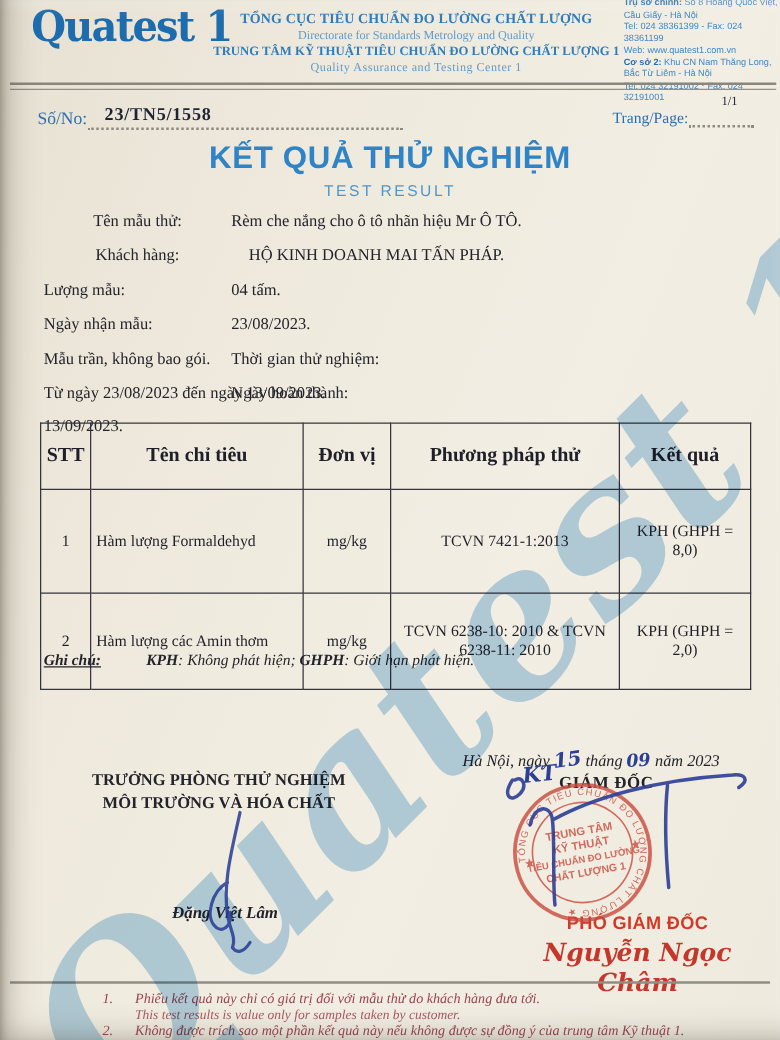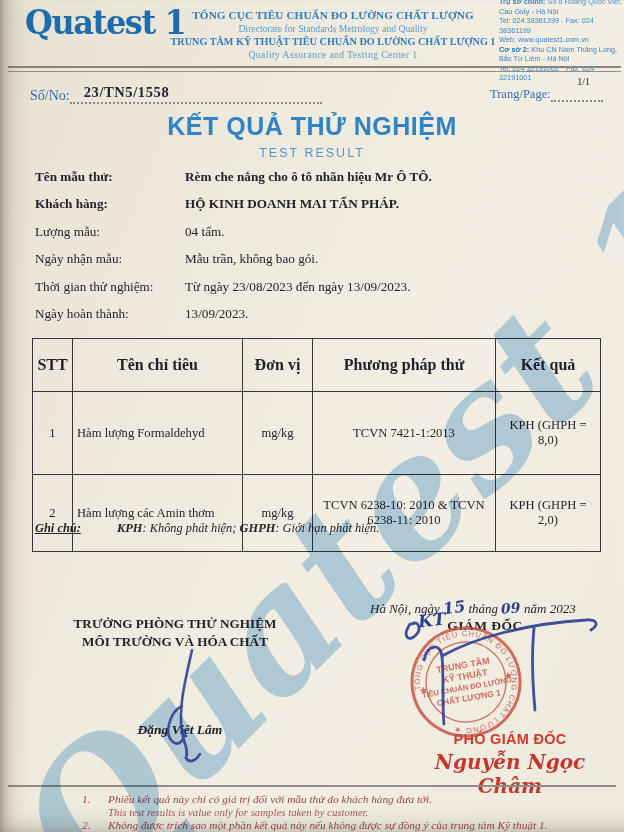--- a/index.html
+++ b/index.html
@@ -37,21 +37,21 @@
 
   
   .title{left:0;right:0;top:112px;text-align:center;font-family:"Liberation Sans","DejaVu Sans",sans-serif;
     font-weight:bold;font-size:25px;color:#2e84c6;letter-spacing:.5px;}
   .subtitle{left:0;right:0;top:146px;text-align:center;font-family:"Liberation Sans","DejaVu Sans",sans-serif;
     font-size:12.5px;color:#4e97cd;letter-spacing:2px;}
 
   
   .info{left:35px;top:163px;display:grid;grid-template-columns:150px auto;}
   .info div{height:27.4px;line-height:27.4px;font-size:13.2px;white-space:nowrap;}
-  .info .b{font-weight:bold;}
+  .info .b{font-weight:normal;text-align:center;}
 
   
   table.results{position:absolute;left:32px;top:338px;width:568px;border-collapse:collapse;
     font-size:12.6px;color:#1f1f29;table-layout:fixed;}
   table.results th,table.results td{border:1.4px solid #35353d;padding:0 4px;}
   table.results th{height:52px;font-weight:bold;font-size:16px;}
   table.results tr.r1 td{height:82px;}
   table.results tr.r2 td{height:76px;}
   td.c,th{text-align:center;}
   td.name{text-align:left;padding-left:15px;}
@@ -130,20 +130,21 @@
   <div class="abs subtitle">TEST RESULT</div>
 
   <div class="abs info">
     <div class="b">Tên mẫu thử:</div>
     <div class="b">Rèm che nắng cho ô tô nhãn hiệu Mr Ô TÔ.</div>
     <div class="b">Khách hàng:</div>
     <div class="b">HỘ KINH DOANH MAI TẤN PHÁP.</div>
     <div>Lượng mẫu:</div>
     <div>04 tấm.</div>
     <div>Ngày nhận mẫu:</div>
+    <div>23/08/2023.</div>
     <div>Mẫu trần, không bao gói.</div>
     <div>Thời gian thử nghiệm:</div>
     <div>Từ ngày 23/08/2023 đến ngày 13/09/2023.</div>
     <div>Ngày hoàn thành:</div>
     <div>13/09/2023.</div>
   </div>
 
   <table class="results">
     <colgroup>
         <col style="width:40px">

